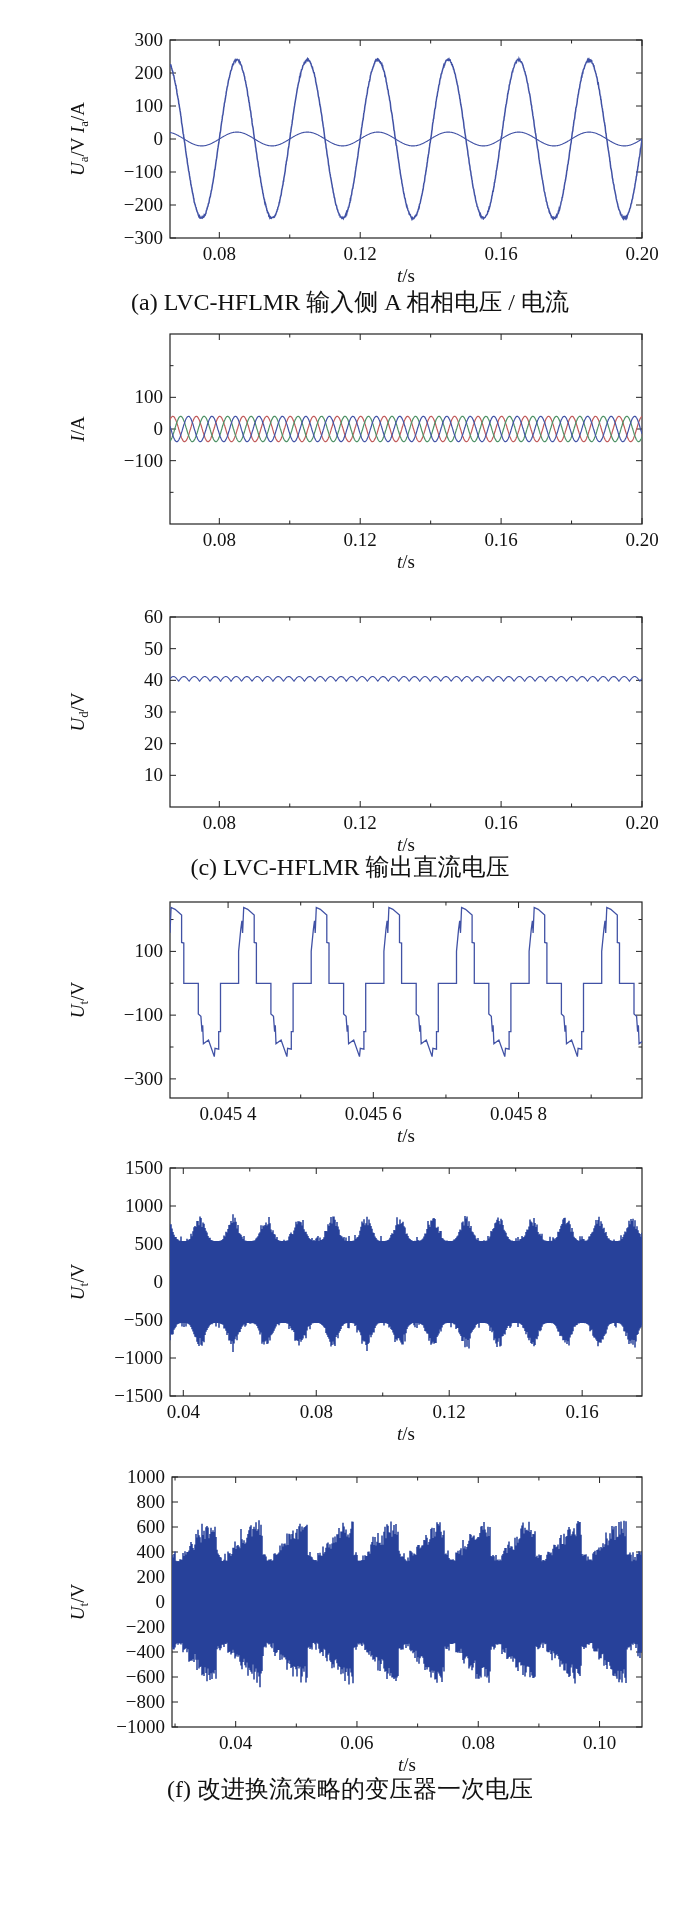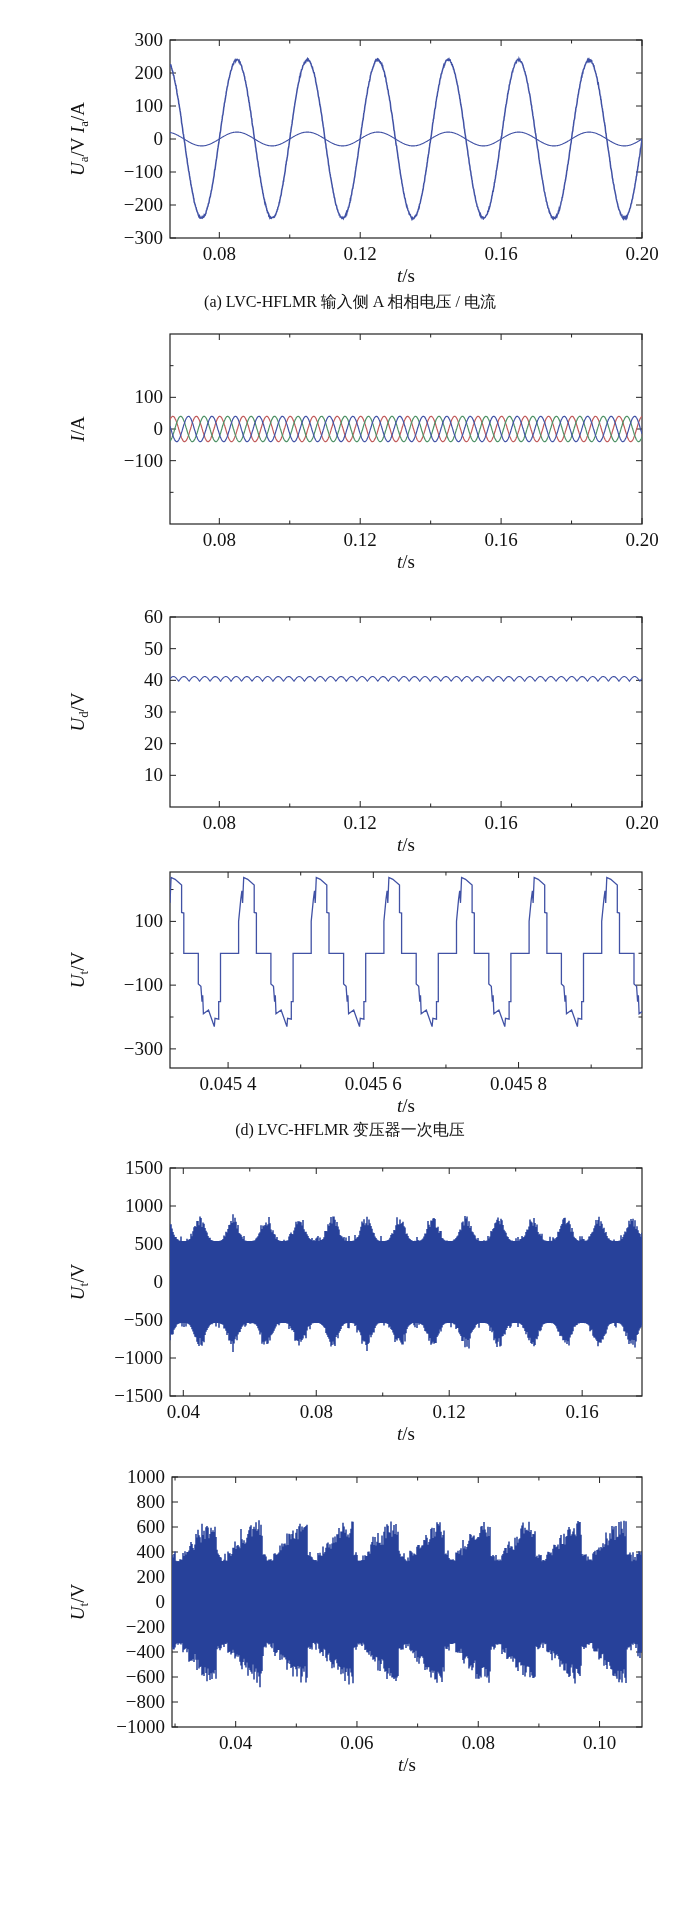--- a/index.html
+++ b/index.html
@@ -1,20 +1,20 @@
 <!DOCTYPE html>
 <html><head>
 <meta charset="utf-8">
 <style>
   html,body{margin:0;padding:0;background:#ffffff;}
   body{width:700px;font-family:"Liberation Serif","DejaVu Serif",serif;}
   .page{padding:24px 0 10px 0;}
   .fig{margin:0;padding:0;}
   .fig svg{display:block;}
-  .cap{display:block;text-align:center;font-size:16px;line-height:28px;color:#111;
+  .cap{display:block;text-align:center;font-size:24px;line-height:28px;color:#111;
        font-family:"Liberation Serif","DejaVu Serif",serif;margin:2px 0 0 0;}
   #fig-a{margin-top:0;}
   #fig-b{margin-top:6px;}
   #fig-c{margin-top:37px;}
   #fig-d{margin-top:7px;}
   #fig-e{margin-top:10px;}
   #fig-f{margin-top:23px;}
 </style>
 </head>
 <body>
@@ -176,20 +176,21 @@
           <line x1="170" y1="170.33333333333334" x2="176" y2="170.33333333333334" stroke="#222" stroke-width="1"></line>
           <line x1="642" y1="170.33333333333334" x2="636" y2="170.33333333333334" stroke="#222" stroke-width="1"></line>
           <text x="163" y="176.33333333333334" text-anchor="end" fill="#111" font-size="19" font-family="&quot;Liberation Serif&quot;,&quot;DejaVu Serif&quot;,serif"><tspan>10</tspan></text>
           <text x="406" y="246" text-anchor="middle" fill="#111" font-size="19" font-family="&quot;Liberation Serif&quot;,&quot;DejaVu Serif&quot;,serif"><tspan font-style="italic">t</tspan><tspan>/s</tspan></text>
           <text x="84" y="107" text-anchor="middle" fill="#111" font-size="19" font-family="&quot;Liberation Serif&quot;,&quot;DejaVu Serif&quot;,serif" transform="rotate(-90 84 107)"><tspan font-style="italic">U</tspan><tspan font-size="12.920000000000002" dy="4">d</tspan><tspan dy="-4">/V</tspan></text>
         </g>
         <g clip-path="url(#clip-c)">
           <path d="M170.0 73.8L170.3 73.4L170.6 73.1L170.9 72.8L171.3 72.5L171.6 72.2L171.9 72.0L172.2 71.8L172.5 71.7L172.8 71.6L173.1 71.5L173.5 71.5L173.8 71.6L174.1 71.6L174.4 71.7L174.7 71.9L175.0 72.1L175.3 72.3L175.7 72.6L176.0 72.9L176.3 73.2L176.6 73.6L176.9 73.9L177.2 74.3L177.6 74.8L177.9 75.2L178.2 75.6L178.5 76.1L178.8 76.0L179.1 75.6L179.4 75.2L179.8 74.7L180.1 74.3L180.4 73.9L180.7 73.5L181.0 73.2L181.3 72.9L181.6 72.6L182.0 72.3L182.3 72.1L182.6 71.9L182.9 71.7L183.2 71.6L183.5 71.6L183.8 71.5L184.2 71.6L184.5 71.6L184.8 71.7L185.1 71.8L185.4 72.0L185.7 72.2L186.0 72.5L186.4 72.8L186.7 73.1L187.0 73.5L187.3 73.8L187.6 74.2L187.9 74.6L188.3 75.1L188.6 75.5L188.9 75.9L189.2 76.2L189.5 75.7L189.8 75.3L190.1 74.9L190.5 74.4L190.8 74.0L191.1 73.6L191.4 73.3L191.7 73.0L192.0 72.7L192.3 72.4L192.7 72.1L193.0 71.9L193.3 71.8L193.6 71.7L193.9 71.6L194.2 71.5L194.5 71.5L194.9 71.6L195.2 71.7L195.5 71.8L195.8 72.0L196.1 72.2L196.4 72.4L196.7 72.7L197.1 73.0L197.4 73.3L197.7 73.7L198.0 74.1L198.3 74.5L198.6 74.9L198.9 75.4L199.3 75.8L199.6 76.2L199.9 75.9L200.2 75.4L200.5 75.0L200.8 74.6L201.2 74.2L201.5 73.8L201.8 73.4L202.1 73.1L202.4 72.7L202.7 72.5L203.0 72.2L203.4 72.0L203.7 71.8L204.0 71.7L204.3 71.6L204.6 71.5L204.9 71.5L205.2 71.6L205.6 71.6L205.9 71.8L206.2 71.9L206.5 72.1L206.8 72.3L207.1 72.6L207.4 72.9L207.8 73.2L208.1 73.6L208.4 74.0L208.7 74.4L209.0 74.8L209.3 75.2L209.6 75.7L210.0 76.1L210.3 76.0L210.6 75.6L210.9 75.1L211.2 74.7L211.5 74.3L211.9 73.9L212.2 73.5L212.5 73.2L212.8 72.8L213.1 72.5L213.4 72.3L213.7 72.1L214.1 71.9L214.4 71.7L214.7 71.6L215.0 71.6L215.3 71.5L215.6 71.6L215.9 71.6L216.3 71.7L216.6 71.9L216.9 72.0L217.2 72.3L217.5 72.5L217.8 72.8L218.1 73.1L218.5 73.5L218.8 73.8L219.1 74.2L219.4 74.7L219.7 75.1L220.0 75.5L220.3 76.0L220.7 76.2L221.0 75.7L221.3 75.3L221.6 74.8L221.9 74.4L222.2 74.0L222.5 73.6L222.9 73.3L223.2 72.9L223.5 72.6L223.8 72.4L224.1 72.1L224.4 71.9L224.8 71.8L225.1 71.7L225.4 71.6L225.7 71.5L226.0 71.5L226.3 71.6L226.6 71.7L227.0 71.8L227.3 72.0L227.6 72.2L227.9 72.4L228.2 72.7L228.5 73.0L228.8 73.4L229.2 73.7L229.5 74.1L229.8 74.5L230.1 74.9L230.4 75.4L230.7 75.8L231.0 76.3L231.4 75.8L231.7 75.4L232.0 75.0L232.3 74.5L232.6 74.1L232.9 73.7L233.2 73.4L233.6 73.0L233.9 72.7L234.2 72.4L234.5 72.2L234.8 72.0L235.1 71.8L235.5 71.7L235.8 71.6L236.1 71.5L236.4 71.5L236.7 71.6L237.0 71.6L237.3 71.8L237.7 71.9L238.0 72.1L238.3 72.4L238.6 72.6L238.9 72.9L239.2 73.3L239.5 73.6L239.9 74.0L240.2 74.4L240.5 74.8L240.8 75.2L241.1 75.7L241.4 76.1L241.7 76.0L242.1 75.5L242.4 75.1L242.7 74.7L243.0 74.3L243.3 73.9L243.6 73.5L243.9 73.1L244.3 72.8L244.6 72.5L244.9 72.3L245.2 72.1L245.5 71.9L245.8 71.7L246.1 71.6L246.5 71.6L246.8 71.5L247.1 71.6L247.4 71.6L247.7 71.7L248.0 71.9L248.4 72.1L248.7 72.3L249.0 72.5L249.3 72.8L249.6 73.1L249.9 73.5L250.2 73.9L250.6 74.3L250.9 74.7L251.2 75.1L251.5 75.5L251.8 76.0L252.1 76.1L252.4 75.7L252.8 75.2L253.1 74.8L253.4 74.4L253.7 74.0L254.0 73.6L254.3 73.3L254.6 72.9L255.0 72.6L255.3 72.4L255.6 72.1L255.9 71.9L256.2 71.8L256.5 71.6L256.8 71.6L257.2 71.5L257.5 71.5L257.8 71.6L258.1 71.7L258.4 71.8L258.7 72.0L259.1 72.2L259.4 72.4L259.7 72.7L260.0 73.0L260.3 73.4L260.6 73.7L260.9 74.1L261.3 74.5L261.6 75.0L261.9 75.4L262.2 75.8L262.5 76.3L262.8 75.8L263.1 75.4L263.5 74.9L263.8 74.5L264.1 74.1L264.4 73.7L264.7 73.4L265.0 73.0L265.3 72.7L265.7 72.4L266.0 72.2L266.3 72.0L266.6 71.8L266.9 71.7L267.2 71.6L267.5 71.5L267.9 71.5L268.2 71.6L268.5 71.7L268.8 71.8L269.1 71.9L269.4 72.1L269.7 72.4L270.1 72.6L270.4 72.9L270.7 73.3L271.0 73.6L271.3 74.0L271.6 74.4L272.0 74.8L272.3 75.3L272.6 75.7L272.9 76.2L273.2 76.0L273.5 75.5L273.8 75.1L274.2 74.7L274.5 74.2L274.8 73.8L275.1 73.5L275.4 73.1L275.7 72.8L276.0 72.5L276.4 72.3L276.7 72.0L277.0 71.9L277.3 71.7L277.6 71.6L277.9 71.6L278.2 71.5L278.6 71.6L278.9 71.6L279.2 71.7L279.5 71.9L279.8 72.1L280.1 72.3L280.4 72.5L280.8 72.8L281.1 73.2L281.4 73.5L281.7 73.9L282.0 74.3L282.3 74.7L282.7 75.1L283.0 75.6L283.3 76.0L283.6 76.1L283.9 75.7L284.2 75.2L284.5 74.8L284.9 74.4L285.2 74.0L285.5 73.6L285.8 73.2L286.1 72.9L286.4 72.6L286.7 72.3L287.1 72.1L287.4 71.9L287.7 71.8L288.0 71.6L288.3 71.6L288.6 71.5L288.9 71.5L289.3 71.6L289.6 71.7L289.9 71.8L290.2 72.0L290.5 72.2L290.8 72.5L291.1 72.7L291.5 73.1L291.8 73.4L292.1 73.8L292.4 74.2L292.7 74.6L293.0 75.0L293.3 75.4L293.7 75.9L294.0 76.2L294.3 75.8L294.6 75.4L294.9 74.9L295.2 74.5L295.6 74.1L295.9 73.7L296.2 73.3L296.5 73.0L296.8 72.7L297.1 72.4L297.4 72.2L297.8 72.0L298.1 71.8L298.4 71.7L298.7 71.6L299.0 71.5L299.3 71.5L299.6 71.6L300.0 71.7L300.3 71.8L300.6 71.9L300.9 72.1L301.2 72.4L301.5 72.6L301.8 73.0L302.2 73.3L302.5 73.6L302.8 74.0L303.1 74.4L303.4 74.9L303.7 75.3L304.0 75.7L304.4 76.2L304.7 75.9L305.0 75.5L305.3 75.1L305.6 74.6L305.9 74.2L306.3 73.8L306.6 73.5L306.9 73.1L307.2 72.8L307.5 72.5L307.8 72.2L308.1 72.0L308.5 71.9L308.8 71.7L309.1 71.6L309.4 71.6L309.7 71.5L310.0 71.6L310.3 71.6L310.7 71.7L311.0 71.9L311.3 72.1L311.6 72.3L311.9 72.6L312.2 72.9L312.5 73.2L312.9 73.5L313.2 73.9L313.5 74.3L313.8 74.7L314.1 75.2L314.4 75.6L314.7 76.0L315.1 76.1L315.4 75.6L315.7 75.2L316.0 74.8L316.3 74.3L316.6 73.9L316.9 73.6L317.3 73.2L317.6 72.9L317.9 72.6L318.2 72.3L318.5 72.1L318.8 71.9L319.2 71.7L319.5 71.6L319.8 71.6L320.1 71.5L320.4 71.5L320.7 71.6L321.0 71.7L321.4 71.8L321.7 72.0L322.0 72.2L322.3 72.5L322.6 72.8L322.9 73.1L323.2 73.4L323.6 73.8L323.9 74.2L324.2 74.6L324.5 75.0L324.8 75.5L325.1 75.9L325.4 76.2L325.8 75.8L326.1 75.3L326.4 74.9L326.7 74.5L327.0 74.1L327.3 73.7L327.6 73.3L328.0 73.0L328.3 72.7L328.6 72.4L328.9 72.2L329.2 72.0L329.5 71.8L329.9 71.7L330.2 71.6L330.5 71.5L330.8 71.5L331.1 71.6L331.4 71.7L331.7 71.8L332.1 71.9L332.4 72.2L332.7 72.4L333.0 72.7L333.3 73.0L333.6 73.3L333.9 73.7L334.3 74.1L334.6 74.5L334.9 74.9L335.2 75.3L335.5 75.8L335.8 76.2L336.1 75.9L336.5 75.5L336.8 75.0L337.1 74.6L337.4 74.2L337.7 73.8L338.0 73.4L338.3 73.1L338.7 72.8L339.0 72.5L339.3 72.2L339.6 72.0L339.9 71.8L340.2 71.7L340.5 71.6L340.9 71.5L341.2 71.5L341.5 71.6L341.8 71.6L342.1 71.7L342.4 71.9L342.8 72.1L343.1 72.3L343.4 72.6L343.7 72.9L344.0 73.2L344.3 73.6L344.6 73.9L345.0 74.3L345.3 74.7L345.6 75.2L345.9 75.6L346.2 76.1L346.5 76.1L346.8 75.6L347.2 75.2L347.5 74.7L347.8 74.3L348.1 73.9L348.4 73.6L348.7 73.2L349.0 72.9L349.4 72.6L349.7 72.3L350.0 72.1L350.3 71.9L350.6 71.7L350.9 71.6L351.2 71.6L351.6 71.5L351.9 71.5L352.2 71.6L352.5 71.7L352.8 71.8L353.1 72.0L353.5 72.2L353.8 72.5L354.1 72.8L354.4 73.1L354.7 73.4L355.0 73.8L355.3 74.2L355.7 74.6L356.0 75.0L356.3 75.5L356.6 75.9L356.9 76.2L357.2 75.8L357.5 75.3L357.9 74.9L358.2 74.5L358.5 74.1L358.8 73.7L359.1 73.3L359.4 73.0L359.7 72.7L360.1 72.4L360.4 72.2L360.7 71.9L361.0 71.8L361.3 71.7L361.6 71.6L361.9 71.5L362.3 71.5L362.6 71.6L362.9 71.7L363.2 71.8L363.5 72.0L363.8 72.2L364.1 72.4L364.5 72.7L364.8 73.0L365.1 73.3L365.4 73.7L365.7 74.1L366.0 74.5L366.4 74.9L366.7 75.3L367.0 75.8L367.3 76.2L367.6 75.9L367.9 75.5L368.2 75.0L368.6 74.6L368.9 74.2L369.2 73.8L369.5 73.4L369.8 73.1L370.1 72.8L370.4 72.5L370.8 72.2L371.1 72.0L371.4 71.8L371.7 71.7L372.0 71.6L372.3 71.5L372.6 71.5L373.0 71.6L373.3 71.6L373.6 71.7L373.9 71.9L374.2 72.1L374.5 72.3L374.8 72.6L375.2 72.9L375.5 73.2L375.8 73.6L376.1 73.9L376.4 74.3L376.7 74.8L377.1 75.2L377.4 75.6L377.7 76.1L378.0 76.0L378.3 75.6L378.6 75.2L378.9 74.7L379.3 74.3L379.6 73.9L379.9 73.5L380.2 73.2L380.5 72.9L380.8 72.6L381.1 72.3L381.5 72.1L381.8 71.9L382.1 71.7L382.4 71.6L382.7 71.6L383.0 71.5L383.3 71.6L383.7 71.6L384.0 71.7L384.3 71.9L384.6 72.0L384.9 72.2L385.2 72.5L385.5 72.8L385.9 73.1L386.2 73.5L386.5 73.8L386.8 74.2L387.1 74.6L387.4 75.1L387.7 75.5L388.1 75.9L388.4 76.2L388.7 75.7L389.0 75.3L389.3 74.9L389.6 74.4L390.0 74.0L390.3 73.6L390.6 73.3L390.9 73.0L391.2 72.6L391.5 72.4L391.8 72.1L392.2 71.9L392.5 71.8L392.8 71.7L393.1 71.6L393.4 71.5L393.7 71.5L394.0 71.6L394.4 71.7L394.7 71.8L395.0 72.0L395.3 72.2L395.6 72.4L395.9 72.7L396.2 73.0L396.6 73.3L396.9 73.7L397.2 74.1L397.5 74.5L397.8 74.9L398.1 75.4L398.4 75.8L398.8 76.2L399.1 75.9L399.4 75.4L399.7 75.0L400.0 74.6L400.3 74.2L400.7 73.8L401.0 73.4L401.3 73.1L401.6 72.7L401.9 72.5L402.2 72.2L402.5 72.0L402.9 71.8L403.2 71.7L403.5 71.6L403.8 71.5L404.1 71.5L404.4 71.6L404.7 71.6L405.1 71.8L405.4 71.9L405.7 72.1L406.0 72.3L406.3 72.6L406.6 72.9L406.9 73.2L407.3 73.6L407.6 74.0L407.9 74.4L408.2 74.8L408.5 75.2L408.8 75.7L409.1 76.1L409.5 76.0L409.8 75.6L410.1 75.1L410.4 74.7L410.7 74.3L411.0 73.9L411.3 73.5L411.7 73.2L412.0 72.8L412.3 72.5L412.6 72.3L412.9 72.1L413.2 71.9L413.6 71.7L413.9 71.6L414.2 71.6L414.5 71.5L414.8 71.6L415.1 71.6L415.4 71.7L415.8 71.9L416.1 72.0L416.4 72.3L416.7 72.5L417.0 72.8L417.3 73.1L417.6 73.5L418.0 73.8L418.3 74.2L418.6 74.7L418.9 75.1L419.2 75.5L419.5 76.0L419.8 76.2L420.2 75.7L420.5 75.3L420.8 74.8L421.1 74.4L421.4 74.0L421.7 73.6L422.0 73.3L422.4 72.9L422.7 72.6L423.0 72.4L423.3 72.1L423.6 71.9L423.9 71.8L424.3 71.7L424.6 71.6L424.9 71.5L425.2 71.5L425.5 71.6L425.8 71.7L426.1 71.8L426.5 72.0L426.8 72.2L427.1 72.4L427.4 72.7L427.7 73.0L428.0 73.4L428.3 73.7L428.7 74.1L429.0 74.5L429.3 74.9L429.6 75.4L429.9 75.8L430.2 76.3L430.5 75.8L430.9 75.4L431.2 75.0L431.5 74.5L431.8 74.1L432.1 73.7L432.4 73.4L432.7 73.0L433.1 72.7L433.4 72.4L433.7 72.2L434.0 72.0L434.3 71.8L434.6 71.7L434.9 71.6L435.3 71.5L435.6 71.5L435.9 71.6L436.2 71.6L436.5 71.8L436.8 71.9L437.2 72.1L437.5 72.4L437.8 72.6L438.1 72.9L438.4 73.3L438.7 73.6L439.0 74.0L439.4 74.4L439.7 74.8L440.0 75.2L440.3 75.7L440.6 76.1L440.9 76.0L441.2 75.5L441.6 75.1L441.9 74.7L442.2 74.3L442.5 73.9L442.8 73.5L443.1 73.1L443.4 72.8L443.8 72.5L444.1 72.3L444.4 72.1L444.7 71.9L445.0 71.7L445.3 71.6L445.6 71.6L446.0 71.5L446.3 71.6L446.6 71.6L446.9 71.7L447.2 71.9L447.5 72.1L447.9 72.3L448.2 72.5L448.5 72.8L448.8 73.1L449.1 73.5L449.4 73.9L449.7 74.3L450.1 74.7L450.4 75.1L450.7 75.5L451.0 76.0L451.3 76.1L451.6 75.7L451.9 75.2L452.3 74.8L452.6 74.4L452.9 74.0L453.2 73.6L453.5 73.3L453.8 72.9L454.1 72.6L454.5 72.4L454.8 72.1L455.1 71.9L455.4 71.8L455.7 71.6L456.0 71.6L456.3 71.5L456.7 71.5L457.0 71.6L457.3 71.7L457.6 71.8L457.9 72.0L458.2 72.2L458.5 72.4L458.9 72.7L459.2 73.0L459.5 73.4L459.8 73.7L460.1 74.1L460.4 74.5L460.8 75.0L461.1 75.4L461.4 75.8L461.7 76.3L462.0 75.8L462.3 75.4L462.6 74.9L463.0 74.5L463.3 74.1L463.6 73.7L463.9 73.4L464.2 73.0L464.5 72.7L464.8 72.4L465.2 72.2L465.5 72.0L465.8 71.8L466.1 71.7L466.4 71.6L466.7 71.5L467.0 71.5L467.4 71.6L467.7 71.7L468.0 71.8L468.3 71.9L468.6 72.1L468.9 72.4L469.2 72.6L469.6 72.9L469.9 73.3L470.2 73.6L470.5 74.0L470.8 74.4L471.1 74.8L471.5 75.3L471.8 75.7L472.1 76.2L472.4 76.0L472.7 75.5L473.0 75.1L473.3 74.7L473.7 74.2L474.0 73.8L474.3 73.5L474.6 73.1L474.9 72.8L475.2 72.5L475.5 72.3L475.9 72.0L476.2 71.9L476.5 71.7L476.8 71.6L477.1 71.6L477.4 71.5L477.7 71.6L478.1 71.6L478.4 71.7L478.7 71.9L479.0 72.1L479.3 72.3L479.6 72.5L479.9 72.8L480.3 73.2L480.6 73.5L480.9 73.9L481.2 74.3L481.5 74.7L481.8 75.1L482.1 75.6L482.5 76.0L482.8 76.1L483.1 75.7L483.4 75.2L483.7 74.8L484.0 74.4L484.4 74.0L484.7 73.6L485.0 73.2L485.3 72.9L485.6 72.6L485.9 72.3L486.2 72.1L486.6 71.9L486.9 71.8L487.2 71.6L487.5 71.6L487.8 71.5L488.1 71.5L488.4 71.6L488.8 71.7L489.1 71.8L489.4 72.0L489.7 72.2L490.0 72.5L490.3 72.7L490.6 73.1L491.0 73.4L491.3 73.8L491.6 74.2L491.9 74.6L492.2 75.0L492.5 75.4L492.8 75.9L493.2 76.2L493.5 75.8L493.8 75.4L494.1 74.9L494.4 74.5L494.7 74.1L495.1 73.7L495.4 73.3L495.7 73.0L496.0 72.7L496.3 72.4L496.6 72.2L496.9 72.0L497.3 71.8L497.6 71.7L497.9 71.6L498.2 71.5L498.5 71.5L498.8 71.6L499.1 71.7L499.5 71.8L499.8 71.9L500.1 72.1L500.4 72.4L500.7 72.7L501.0 73.0L501.3 73.3L501.7 73.6L502.0 74.0L502.3 74.4L502.6 74.9L502.9 75.3L503.2 75.7L503.5 76.2L503.9 75.9L504.2 75.5L504.5 75.1L504.8 74.6L505.1 74.2L505.4 73.8L505.7 73.5L506.1 73.1L506.4 72.8L506.7 72.5L507.0 72.2L507.3 72.0L507.6 71.8L508.0 71.7L508.3 71.6L508.6 71.6L508.9 71.5L509.2 71.6L509.5 71.6L509.8 71.7L510.2 71.9L510.5 72.1L510.8 72.3L511.1 72.6L511.4 72.9L511.7 73.2L512.0 73.5L512.4 73.9L512.7 74.3L513.0 74.7L513.3 75.2L513.6 75.6L513.9 76.0L514.2 76.1L514.6 75.6L514.9 75.2L515.2 74.8L515.5 74.3L515.8 73.9L516.1 73.6L516.4 73.2L516.8 72.9L517.1 72.6L517.4 72.3L517.7 72.1L518.0 71.9L518.3 71.7L518.7 71.6L519.0 71.6L519.3 71.5L519.6 71.5L519.9 71.6L520.2 71.7L520.5 71.8L520.9 72.0L521.2 72.2L521.5 72.5L521.8 72.8L522.1 73.1L522.4 73.4L522.7 73.8L523.1 74.2L523.4 74.6L523.7 75.0L524.0 75.5L524.3 75.9L524.6 76.2L524.9 75.8L525.3 75.3L525.6 74.9L525.9 74.5L526.2 74.1L526.5 73.7L526.8 73.3L527.1 73.0L527.5 72.7L527.8 72.4L528.1 72.2L528.4 72.0L528.7 71.8L529.0 71.7L529.3 71.6L529.7 71.5L530.0 71.5L530.3 71.6L530.6 71.7L530.9 71.8L531.2 72.0L531.6 72.2L531.9 72.4L532.2 72.7L532.5 73.0L532.8 73.3L533.1 73.7L533.4 74.1L533.8 74.5L534.1 74.9L534.4 75.3L534.7 75.8L535.0 76.2L535.3 75.9L535.6 75.5L536.0 75.0L536.3 74.6L536.6 74.2L536.9 73.8L537.2 73.4L537.5 73.1L537.8 72.8L538.2 72.5L538.5 72.2L538.8 72.0L539.1 71.8L539.4 71.7L539.7 71.6L540.0 71.5L540.4 71.5L540.7 71.6L541.0 71.6L541.3 71.7L541.6 71.9L541.9 72.1L542.3 72.3L542.6 72.6L542.9 72.9L543.2 73.2L543.5 73.6L543.8 73.9L544.1 74.3L544.5 74.7L544.8 75.2L545.1 75.6L545.4 76.1L545.7 76.1L546.0 75.6L546.3 75.2L546.7 74.7L547.0 74.3L547.3 73.9L547.6 73.5L547.9 73.2L548.2 72.9L548.5 72.6L548.9 72.3L549.2 72.1L549.5 71.9L549.8 71.7L550.1 71.6L550.4 71.6L550.7 71.5L551.1 71.5L551.4 71.6L551.7 71.7L552.0 71.8L552.3 72.0L552.6 72.2L552.9 72.5L553.3 72.8L553.6 73.1L553.9 73.4L554.2 73.8L554.5 74.2L554.8 74.6L555.2 75.0L555.5 75.5L555.8 75.9L556.1 76.2L556.4 75.8L556.7 75.3L557.0 74.9L557.4 74.5L557.7 74.1L558.0 73.7L558.3 73.3L558.6 73.0L558.9 72.7L559.2 72.4L559.6 72.2L559.9 71.9L560.2 71.8L560.5 71.7L560.8 71.6L561.1 71.5L561.4 71.5L561.8 71.6L562.1 71.7L562.4 71.8L562.7 72.0L563.0 72.2L563.3 72.4L563.6 72.7L564.0 73.0L564.3 73.3L564.6 73.7L564.9 74.1L565.2 74.5L565.5 74.9L565.9 75.3L566.2 75.8L566.5 76.2L566.8 75.9L567.1 75.4L567.4 75.0L567.7 74.6L568.1 74.2L568.4 73.8L568.7 73.4L569.0 73.1L569.3 72.8L569.6 72.5L569.9 72.2L570.3 72.0L570.6 71.8L570.9 71.7L571.2 71.6L571.5 71.5L571.8 71.5L572.1 71.6L572.5 71.6L572.8 71.7L573.1 71.9L573.4 72.1L573.7 72.3L574.0 72.6L574.3 72.9L574.7 73.2L575.0 73.6L575.3 74.0L575.6 74.4L575.9 74.8L576.2 75.2L576.5 75.6L576.9 76.1L577.2 76.0L577.5 75.6L577.8 75.1L578.1 74.7L578.4 74.3L578.8 73.9L579.1 73.5L579.4 73.2L579.7 72.9L580.0 72.6L580.3 72.3L580.6 72.1L581.0 71.9L581.3 71.7L581.6 71.6L581.9 71.6L582.2 71.5L582.5 71.6L582.8 71.6L583.2 71.7L583.5 71.9L583.8 72.0L584.1 72.2L584.4 72.5L584.7 72.8L585.0 73.1L585.4 73.5L585.7 73.8L586.0 74.2L586.3 74.6L586.6 75.1L586.9 75.5L587.2 75.9L587.6 76.2L587.9 75.7L588.2 75.3L588.5 74.9L588.8 74.4L589.1 74.0L589.5 73.6L589.8 73.3L590.1 73.0L590.4 72.6L590.7 72.4L591.0 72.1L591.3 71.9L591.7 71.8L592.0 71.7L592.3 71.6L592.6 71.5L592.9 71.5L593.2 71.6L593.5 71.7L593.9 71.8L594.2 72.0L594.5 72.2L594.8 72.4L595.1 72.7L595.4 73.0L595.7 73.3L596.1 73.7L596.4 74.1L596.7 74.5L597.0 74.9L597.3 75.4L597.6 75.8L597.9 76.2L598.3 75.9L598.6 75.4L598.9 75.0L599.2 74.6L599.5 74.2L599.8 73.8L600.1 73.4L600.5 73.1L600.8 72.7L601.1 72.5L601.4 72.2L601.7 72.0L602.0 71.8L602.4 71.7L602.7 71.6L603.0 71.5L603.3 71.5L603.6 71.6L603.9 71.6L604.2 71.8L604.6 71.9L604.9 72.1L605.2 72.3L605.5 72.6L605.8 72.9L606.1 73.2L606.4 73.6L606.8 74.0L607.1 74.4L607.4 74.8L607.7 75.2L608.0 75.7L608.3 76.1L608.6 76.0L609.0 75.6L609.3 75.1L609.6 74.7L609.9 74.3L610.2 73.9L610.5 73.5L610.8 73.2L611.2 72.8L611.5 72.5L611.8 72.3L612.1 72.1L612.4 71.9L612.7 71.7L613.1 71.6L613.4 71.6L613.7 71.5L614.0 71.6L614.3 71.6L614.6 71.7L614.9 71.9L615.3 72.0L615.6 72.3L615.9 72.5L616.2 72.8L616.5 73.1L616.8 73.5L617.1 73.8L617.5 74.2L617.8 74.7L618.1 75.1L618.4 75.5L618.7 76.0L619.0 76.2L619.3 75.7L619.7 75.3L620.0 74.8L620.3 74.4L620.6 74.0L620.9 73.6L621.2 73.3L621.5 72.9L621.9 72.6L622.2 72.4L622.5 72.1L622.8 71.9L623.1 71.8L623.4 71.7L623.7 71.6L624.1 71.5L624.4 71.5L624.7 71.6L625.0 71.7L625.3 71.8L625.6 72.0L626.0 72.2L626.3 72.4L626.6 72.7L626.9 73.0L627.2 73.4L627.5 73.7L627.8 74.1L628.2 74.5L628.5 74.9L628.8 75.4L629.1 75.8L629.4 76.3L629.7 75.8L630.0 75.4L630.4 75.0L630.7 74.5L631.0 74.1L631.3 73.7L631.6 73.4L631.9 73.0L632.2 72.7L632.6 72.4L632.9 72.2L633.2 72.0L633.5 71.8L633.8 71.7L634.1 71.6L634.4 71.5L634.8 71.5L635.1 71.6L635.4 71.6L635.7 71.8L636.0 71.9L636.3 72.1L636.7 72.4L637.0 72.6L637.3 72.9L637.6 73.3L637.9 73.6L638.2 74.0L638.5 74.4L638.9 74.8L639.2 75.2L639.5 75.7L639.8 76.1L640.1 76.0L640.4 75.5L640.7 75.1L641.1 74.7L641.4 74.3L641.7 73.9L642.0 73.5" fill="none" stroke="#4152a5" stroke-width="1.1"></path>
         </g>
       </svg>
+    <figcaption class="cap">(c) LVC-HFLMR 输出直流电压</figcaption>
   </figure>
 
   <figure class="fig" id="fig-d">
     <svg viewBox="0 0 700 256" width="700" height="256">
         <defs>
           <clipPath id="clip-d">
             <rect x="170" y="14" width="472" height="196"></rect>
           </clipPath>
         </defs>
         <g>
@@ -224,21 +225,20 @@
           <line x1="170" y1="190.8780487804878" x2="176" y2="190.8780487804878" stroke="#222" stroke-width="1"></line>
           <line x1="642" y1="190.8780487804878" x2="636" y2="190.8780487804878" stroke="#222" stroke-width="1"></line>
           <text x="163" y="196.8780487804878" text-anchor="end" fill="#111" font-size="19" font-family="&quot;Liberation Serif&quot;,&quot;DejaVu Serif&quot;,serif"><tspan>−300</tspan></text>
           <text x="406" y="254" text-anchor="middle" fill="#111" font-size="19" font-family="&quot;Liberation Serif&quot;,&quot;DejaVu Serif&quot;,serif"><tspan font-style="italic">t</tspan><tspan>/s</tspan></text>
           <text x="84" y="112" text-anchor="middle" fill="#111" font-size="19" font-family="&quot;Liberation Serif&quot;,&quot;DejaVu Serif&quot;,serif" transform="rotate(-90 84 112)"><tspan font-style="italic">U</tspan><tspan font-size="12.920000000000002" dy="4">t</tspan><tspan dy="-4">/V</tspan></text>
         </g>
         <g clip-path="url(#clip-d)">
           <path d="M90.1 95.3L93.4 95.3L93.4 63.4L95.6 41.1L96.7 32.8L97.4 44.9L98.5 19.4L102.5 21.3L109.0 27.1L109.0 54.5L111.2 55.1L111.2 95.3L125.7 95.3L125.7 125.9L128.2 128.4L129.3 143.7L130.1 137.3L130.8 155.8L135.9 152.0L141.7 168.6L142.4 160.3L146.0 161.2L146.0 143.7L147.9 143.7L147.9 95.3L162.7 95.3L162.7 95.3L166.0 95.3L166.0 63.4L168.2 41.1L169.3 32.8L170.0 44.9L171.1 19.4L175.1 21.3L181.6 27.1L181.6 54.5L183.8 55.1L183.8 95.3L198.3 95.3L198.3 125.9L200.9 128.4L202.0 143.7L202.7 137.3L203.4 155.8L208.5 152.0L214.3 168.6L215.0 160.3L218.7 161.2L218.7 143.7L220.5 143.7L220.5 95.3L235.4 95.3L235.4 95.3L238.6 95.3L238.6 63.4L240.8 41.1L241.9 32.8L242.6 44.9L243.7 19.4L247.7 21.3L254.2 27.1L254.2 54.5L256.4 55.1L256.4 95.3L270.9 95.3L270.9 125.9L273.5 128.4L274.6 143.7L275.3 137.3L276.0 155.8L281.1 152.0L286.9 168.6L287.6 160.3L291.3 161.2L291.3 143.7L293.1 143.7L293.1 95.3L308.0 95.3L308.0 95.3L311.2 95.3L311.2 63.4L313.4 41.1L314.5 32.8L315.2 44.9L316.3 19.4L320.3 21.3L326.8 27.1L326.8 54.5L329.0 55.1L329.0 95.3L343.6 95.3L343.6 125.9L346.1 128.4L347.2 143.7L347.9 137.3L348.6 155.8L353.7 152.0L359.5 168.6L360.3 160.3L363.9 161.2L363.9 143.7L365.7 143.7L365.7 95.3L380.6 95.3L380.6 95.3L383.9 95.3L383.9 63.4L386.0 41.1L387.1 32.8L387.8 44.9L388.9 19.4L392.9 21.3L399.5 27.1L399.5 54.5L401.6 55.1L401.6 95.3L416.2 95.3L416.2 125.9L418.7 128.4L419.8 143.7L420.5 137.3L421.2 155.8L426.3 152.0L432.1 168.6L432.9 160.3L436.5 161.2L436.5 143.7L438.3 143.7L438.3 95.3L453.2 95.3L453.2 95.3L456.5 95.3L456.5 63.4L458.6 41.1L459.7 32.8L460.5 44.9L461.6 19.4L465.5 21.3L472.1 27.1L472.1 54.5L474.3 55.1L474.3 95.3L488.8 95.3L488.8 125.9L491.3 128.4L492.4 143.7L493.1 137.3L493.9 155.8L498.9 152.0L504.8 168.6L505.5 160.3L509.1 161.2L509.1 143.7L510.9 143.7L510.9 95.3L525.8 95.3L525.8 95.3L529.1 95.3L529.1 63.4L531.3 41.1L532.4 32.8L533.1 44.9L534.2 19.4L538.2 21.3L544.7 27.1L544.7 54.5L546.9 55.1L546.9 95.3L561.4 95.3L561.4 125.9L563.9 128.4L565.0 143.7L565.8 137.3L566.5 155.8L571.6 152.0L577.4 168.6L578.1 160.3L581.7 161.2L581.7 143.7L583.5 143.7L583.5 95.3L598.4 95.3L598.4 95.3L601.7 95.3L601.7 63.4L603.9 41.1L605.0 32.8L605.7 44.9L606.8 19.4L610.8 21.3L617.3 27.1L617.3 54.5L619.5 55.1L619.5 95.3L634.0 95.3L634.0 125.9L636.6 128.4L637.6 143.7L638.4 137.3L639.1 155.8L644.2 152.0L650.0 168.6L650.7 160.3L654.3 161.2L654.3 143.7L656.2 143.7L656.2 95.3L671.0 95.3L671.0 95.3L674.3 95.3L674.3 63.4L676.5 41.1L677.6 32.8L678.3 44.9L679.4 19.4L683.4 21.3L689.9 27.1L689.9 54.5L692.1 55.1L692.1 95.3L706.6 95.3L706.6 125.9L709.2 128.4L710.3 143.7L711.0 137.3L711.7 155.8L716.8 152.0L722.6 168.6L723.3 160.3L727.0 161.2L727.0 143.7L728.8 143.7L728.8 95.3L743.7 95.3L743.7 95.3L746.9 95.3L746.9 63.4L749.1 41.1L750.2 32.8L750.9 44.9L752.0 19.4L756.0 21.3L762.5 27.1L762.5 54.5L764.7 55.1L764.7 95.3L779.2 95.3L779.2 125.9L781.8 128.4L782.9 143.7L783.6 137.3L784.3 155.8L789.4 152.0L795.2 168.6L795.9 160.3L799.6 161.2L799.6 143.7L801.4 143.7L801.4 95.3L816.3 95.3" fill="none" stroke="#4152a5" stroke-width="1.3"></path>
         </g>
       </svg>
-    <figcaption class="cap">(d) LVC-HFLMR 变压器一次电压</figcaption>
   </figure>
 
   <figure class="fig" id="fig-e">
     <svg viewBox="0 0 700 288" width="700" height="288">
         <defs>
           <clipPath id="clip-e">
             <rect x="170" y="14" width="472" height="228"></rect>
           </clipPath>
         </defs>
         <g>
@@ -353,15 +353,16 @@
           <line x1="172" y1="262" x2="178" y2="262" stroke="#222" stroke-width="1"></line>
           <line x1="642" y1="262" x2="636" y2="262" stroke="#222" stroke-width="1"></line>
           <text x="165" y="268" text-anchor="end" fill="#111" font-size="19" font-family="&quot;Liberation Serif&quot;,&quot;DejaVu Serif&quot;,serif"><tspan>−1000</tspan></text>
           <text x="407" y="306" text-anchor="middle" fill="#111" font-size="19" font-family="&quot;Liberation Serif&quot;,&quot;DejaVu Serif&quot;,serif"><tspan font-style="italic">t</tspan><tspan>/s</tspan></text>
           <text x="84" y="137" text-anchor="middle" fill="#111" font-size="19" font-family="&quot;Liberation Serif&quot;,&quot;DejaVu Serif&quot;,serif" transform="rotate(-90 84 137)"><tspan font-style="italic">U</tspan><tspan font-size="12.920000000000002" dy="4">t</tspan><tspan dy="-4">/V</tspan></text>
         </g>
         <g clip-path="url(#clip-f)">
           <path d="M172 89.9L172 182.0M173 92.6L173 184.2M174 89.0L174 184.5M175 86.6L175 182.4M176 95.7L176 179.2M177 96.3L177 178.1M178 96.1L178 179.7M179 96.2L179 178.3M180 94.3L180 178.5M181 94.5L181 179.5M182 94.7L182 177.9M183 87.9L183 187.3M184 91.1L184 184.8M185 86.2L185 183.9M186 89.5L186 183.0M187 86.9L187 187.2M188 87.0L188 184.3M189 85.4L189 196.8M190 81.0L190 195.9M191 77.1L191 195.3M192 79.1L192 195.7M193 82.9L193 194.0M194 85.0L194 196.9M195 79.5L195 189.1M196 68.9L196 194.8M197 72.4L197 205.0M198 64.8L198 194.7M199 70.2L199 203.6M200 72.2L200 202.0M201 77.4L201 201.5M202 58.8L202 210.3M203 70.0L203 209.0M204 65.8L204 211.1M205 74.0L205 202.3M206 62.2L206 208.1M207 61.0L207 216.3M208 62.4L208 203.4M209 73.2L209 210.0M210 69.0L210 214.9M211 62.7L211 208.2M212 67.0L212 214.0M213 65.3L213 207.5M214 67.0L214 208.4M215 61.7L215 205.0M216 72.1L216 213.8M217 84.7L217 184.3M218 88.6L218 181.2M219 89.9L219 183.3M220 92.1L220 185.3M221 92.5L221 183.2M222 96.1L222 179.7M223 96.0L223 179.7M224 94.7L224 182.1M225 88.7L225 178.7M226 95.4L226 179.0M227 95.8L227 177.7M228 86.5L228 187.7M229 88.3L229 187.1M230 88.2L230 186.4M231 91.1L231 189.6M232 89.1L232 188.1M233 82.8L233 184.8M234 82.8L234 187.7M235 76.6L235 193.4M236 84.0L236 191.5M237 80.8L237 189.6M238 79.9L238 191.7M239 81.6L239 190.3M240 83.2L240 196.7M241 63.9L241 200.4M242 74.2L242 204.2M243 78.0L243 197.0M244 75.3L244 193.8M245 78.9L245 200.3M246 77.6L246 202.4M247 72.7L247 197.5M248 68.9L248 210.8M249 65.3L249 202.8M250 61.8L250 205.1M251 60.3L251 206.7M252 71.6L252 208.7M253 63.9L253 199.6M254 61.8L254 214.4M255 64.3L255 206.7M256 57.3L256 203.5M257 66.0L257 217.7M258 64.3L258 207.5M259 55.2L259 211.4M260 69.9L260 222.2M261 59.7L261 208.5M262 70.7L262 205.9M263 89.7L263 191.0M264 89.3L264 182.3M265 89.4L265 181.3M266 91.4L266 182.6M267 95.4L267 177.7M268 95.5L268 178.5M269 94.4L269 179.5M270 94.5L270 178.8M271 94.3L271 181.8M272 95.9L272 183.3M273 95.3L273 178.2M274 88.8L274 187.0M275 88.2L275 191.1M276 89.6L276 188.0M277 89.7L277 187.2M278 88.7L278 185.1M279 87.4L279 185.0M280 80.4L280 195.1M281 85.2L281 189.5M282 78.6L282 194.6M283 81.4L283 190.5M284 78.7L284 192.4M285 78.4L285 192.3M286 80.3L286 194.5M287 68.5L287 204.8M288 79.9L288 198.3M289 68.7L289 195.4M290 69.3L290 198.9M291 74.3L291 202.9M292 68.9L292 201.9M293 65.5L293 211.6M294 73.3L294 201.0M295 73.9L295 201.9M296 67.7L296 204.2M297 64.0L297 211.5M298 74.2L298 201.1M299 61.3L299 203.6M300 58.7L300 201.8M301 66.6L301 217.4M302 61.6L302 211.6M303 64.8L303 203.5M304 62.4L304 206.7M305 62.1L305 201.3M306 61.0L306 217.4M307 59.8L307 212.8M308 90.0L308 182.8M309 90.7L309 181.7M310 87.0L310 184.1M311 91.4L311 182.5M312 92.2L312 184.5M313 94.6L313 177.9M314 94.9L314 177.7M315 95.3L315 179.3M316 94.9L316 184.8M317 96.3L317 177.7M318 88.1L318 178.7M319 90.3L319 183.8M320 87.7L320 188.3M321 90.4L321 186.8M322 90.9L322 187.1M323 81.5L323 191.1M324 88.6L324 183.8M325 87.1L325 184.7M326 82.8L326 192.7M327 78.5L327 196.3M328 77.4L328 189.7M329 82.5L329 188.3M330 79.3L330 195.5M331 83.8L331 197.1M332 78.5L332 203.3M333 72.5L333 199.2M334 77.7L334 202.5M335 71.4L335 195.2M336 77.3L336 194.1M337 69.2L337 198.3M338 69.3L338 204.7M339 62.9L339 201.1M340 73.1L340 202.0M341 66.5L341 209.2M342 66.5L342 204.2M343 57.8L343 208.5M344 61.6L344 202.4M345 67.8L345 216.1M346 64.5L346 206.9M347 71.5L347 203.6M348 69.5L348 210.7M349 72.5L349 219.6M350 68.3L350 203.6M351 63.7L351 207.5M352 56.6L352 211.6M353 56.7L353 218.2M354 90.3L354 182.8M355 89.7L355 181.9M356 87.3L356 184.7M357 90.1L357 181.7M358 95.4L358 178.4M359 95.9L359 179.5M360 95.4L360 178.0M361 95.8L361 179.4M362 94.9L362 180.9M363 90.4L363 177.8M364 95.1L364 179.4M365 90.3L365 184.9M366 91.0L366 184.4M367 90.9L367 187.2M368 86.7L368 187.6M369 86.6L369 189.7M370 88.8L370 185.9M371 79.5L371 191.6M372 77.0L372 189.9M373 71.7L373 194.7M374 80.1L374 193.9M375 71.9L375 196.6M376 80.4L376 191.7M377 76.8L377 192.3M378 68.1L378 205.5M379 77.9L379 195.4M380 77.8L380 205.9M381 79.9L381 199.1M382 70.5L382 193.9M383 79.7L383 195.5M384 66.7L384 203.4M385 61.7L385 206.7M386 73.2L386 205.9M387 59.3L387 213.9M388 60.8L388 208.5M389 67.2L389 203.1M390 67.7L390 210.8M391 56.4L391 208.0M392 71.8L392 212.6M393 65.5L393 212.6M394 60.1L394 214.1M395 69.1L395 212.8M396 59.1L396 216.1M397 69.7L397 212.6M398 66.7L398 211.1M399 85.7L399 183.4M400 88.8L400 183.3M401 92.0L401 184.8M402 91.2L402 184.4M403 91.7L403 184.6M404 88.2L404 179.7M405 94.3L405 179.0M406 95.6L406 183.0M407 96.2L407 179.1M408 92.4L408 181.2M409 95.7L409 178.8M410 85.8L410 184.8M411 86.3L411 186.2M412 87.6L412 185.0M413 90.5L413 188.2M414 88.6L414 187.0M415 89.2L415 193.1M416 90.1L416 185.7M417 81.8L417 196.8M418 80.0L418 192.2M419 80.1L419 198.8M420 83.6L420 193.2M421 82.5L421 191.4M422 80.6L422 190.9M423 80.3L423 192.7M424 74.9L424 198.8M425 75.3L425 205.1M426 69.9L426 202.0M427 72.7L427 204.4M428 79.7L428 202.3M429 77.1L429 202.3M430 74.3L430 206.8M431 63.9L431 212.5M432 62.7L432 205.5M433 73.1L433 207.7M434 62.9L434 205.8M435 71.6L435 214.6M436 66.8L436 214.1M437 57.2L437 217.8M438 58.9L438 206.8M439 60.5L439 208.6M440 57.2L440 210.8M441 66.7L441 212.4M442 72.4L442 216.9M443 70.1L443 202.3M444 65.6L444 206.6M445 89.3L445 181.5M446 88.6L446 183.7M447 90.1L447 183.9M448 85.6L448 181.7M449 92.9L449 185.4M450 94.5L450 178.8M451 94.5L451 179.1M452 95.1L452 178.9M453 94.3L453 178.8M454 95.2L454 178.2M455 95.7L455 178.3M456 87.5L456 187.2M457 87.7L457 187.2M458 85.7L458 187.8M459 88.8L459 186.4M460 85.3L460 188.1M461 83.3L461 183.8M462 90.2L462 188.1M463 75.1L463 195.1M464 83.4L464 198.5M465 81.2L465 193.4M466 84.2L466 191.7M467 82.1L467 190.9M468 79.0L468 193.2M469 75.8L469 203.4M470 69.0L470 201.4M471 69.7L471 200.1M472 73.1L472 205.3M473 71.4L473 202.4M474 70.5L474 198.1M475 74.7L475 195.6M476 74.6L476 213.8M477 73.6L477 208.9M478 72.1L478 213.7M479 72.2L479 213.7M480 68.0L480 210.8M481 61.5L481 212.6M482 61.0L482 202.9M483 64.7L483 202.4M484 57.0L484 201.9M485 64.6L485 211.4M486 67.6L486 204.0M487 71.4L487 212.5M488 61.7L488 210.8M489 71.0L489 217.8M490 62.1L490 206.6M491 91.1L491 184.8M492 91.5L492 181.4M493 89.9L493 181.7M494 91.3L494 184.6M495 95.5L495 182.8M496 89.9L496 179.1M497 95.2L497 179.7M498 94.6L498 179.5M499 96.1L499 178.8M500 94.6L500 179.2M501 95.4L501 179.2M502 90.5L502 189.0M503 89.1L503 184.4M504 85.7L504 187.0M505 82.9L505 187.7M506 82.9L506 183.1M507 88.0L507 194.1M508 79.8L508 193.5M509 76.6L509 192.1M510 83.1L510 191.6M511 81.3L511 193.8M512 81.4L512 191.2M513 84.6L513 196.7M514 85.0L514 192.7M515 72.8L515 193.8M516 80.4L516 202.6M517 71.7L517 201.9M518 77.7L518 205.9M519 74.3L519 197.6M520 73.3L520 196.9M521 63.4L521 200.5M522 60.4L522 200.1M523 57.6L523 209.9M524 68.6L524 200.4M525 62.8L525 211.5M526 65.2L526 207.6M527 64.7L527 201.7M528 66.0L528 200.9M529 56.8L529 202.0M530 67.0L530 212.3M531 65.1L531 206.9M532 72.0L532 210.4M533 69.1L533 212.9M534 69.3L534 212.7M535 66.2L535 211.7M536 92.1L536 181.2M537 90.7L537 182.0M538 92.9L538 184.3M539 89.5L539 183.5M540 90.6L540 182.4M541 89.9L541 179.4M542 96.3L542 177.7M543 95.1L543 182.9M544 95.3L544 177.8M545 95.7L545 179.2M546 94.0L546 178.8M547 89.7L547 186.6M548 86.8L548 187.2M549 87.0L549 187.3M550 88.4L550 185.2M551 87.4L551 188.9M552 90.2L552 195.2M553 83.7L553 186.3M554 79.7L554 188.2M555 79.9L555 193.2M556 82.3L556 190.3M557 81.6L557 188.9M558 79.5L558 191.0M559 83.9L559 194.3M560 72.9L560 201.8M561 69.9L561 195.7M562 79.1L562 199.6M563 78.9L563 198.6M564 68.7L564 205.4M565 79.6L565 205.5M566 71.8L566 198.4M567 71.1L567 208.2M568 64.7L568 208.7M569 62.1L569 212.1M570 64.2L570 211.0M571 70.7L571 202.6M572 69.2L572 199.6M573 66.5L573 207.7M574 63.2L574 213.5M575 69.6L575 218.6M576 71.2L576 203.5M577 58.6L577 203.9M578 56.0L578 208.1M579 57.3L579 209.2M580 57.0L580 210.9M581 69.7L581 200.8M582 89.0L582 181.3M583 90.9L583 181.9M584 89.5L584 184.0M585 89.9L585 182.3M586 89.2L586 182.8M587 95.6L587 179.3M588 91.5L588 179.2M589 94.4L589 179.7M590 94.5L590 178.2M591 94.6L591 178.0M592 95.6L592 178.0M593 88.4L593 183.5M594 87.1L594 186.2M595 85.7L595 186.6M596 89.8L596 186.3M597 85.1L597 186.4M598 84.6L598 183.5M599 82.6L599 194.4M600 85.4L600 193.3M601 82.1L601 193.3M602 83.2L602 189.3M603 78.3L603 188.8M604 81.9L604 200.7M605 79.3L605 195.2M606 67.6L606 200.1M607 73.4L607 204.1M608 80.2L608 196.7M609 75.5L609 197.0M610 68.3L610 200.7M611 73.7L611 203.9M612 61.0L612 204.4M613 64.4L613 210.4M614 61.6L614 211.0M615 75.0L615 208.6M616 61.1L616 211.3M617 72.2L617 213.8M618 71.8L618 205.8M619 57.1L619 217.3M620 69.5L620 214.4M621 56.4L621 205.9M622 63.7L622 217.6M623 68.0L623 208.4M624 55.8L624 204.3M625 71.2L625 212.7M626 56.2L626 218.0M627 89.4L627 184.6M628 89.8L628 182.5M629 89.2L629 182.4M630 87.6L630 181.4M631 89.7L631 185.3M632 96.2L632 178.7M633 87.2L633 179.7M634 94.7L634 177.8M635 91.9L635 179.0M636 95.6L636 183.0M637 88.8L637 179.3M638 89.1L638 191.2M639 86.2L639 187.8M640 87.4L640 193.1M641 89.8L641 187.5M642 86.6L642 186.4" fill="none" stroke="#27419a" stroke-width="1.5"></path>
         </g>
       </svg>
+    <figcaption class="cap">(f) 改进换流策略的变压器一次电压</figcaption>
   </figure>
 
 </div>
 
 </body></html>

